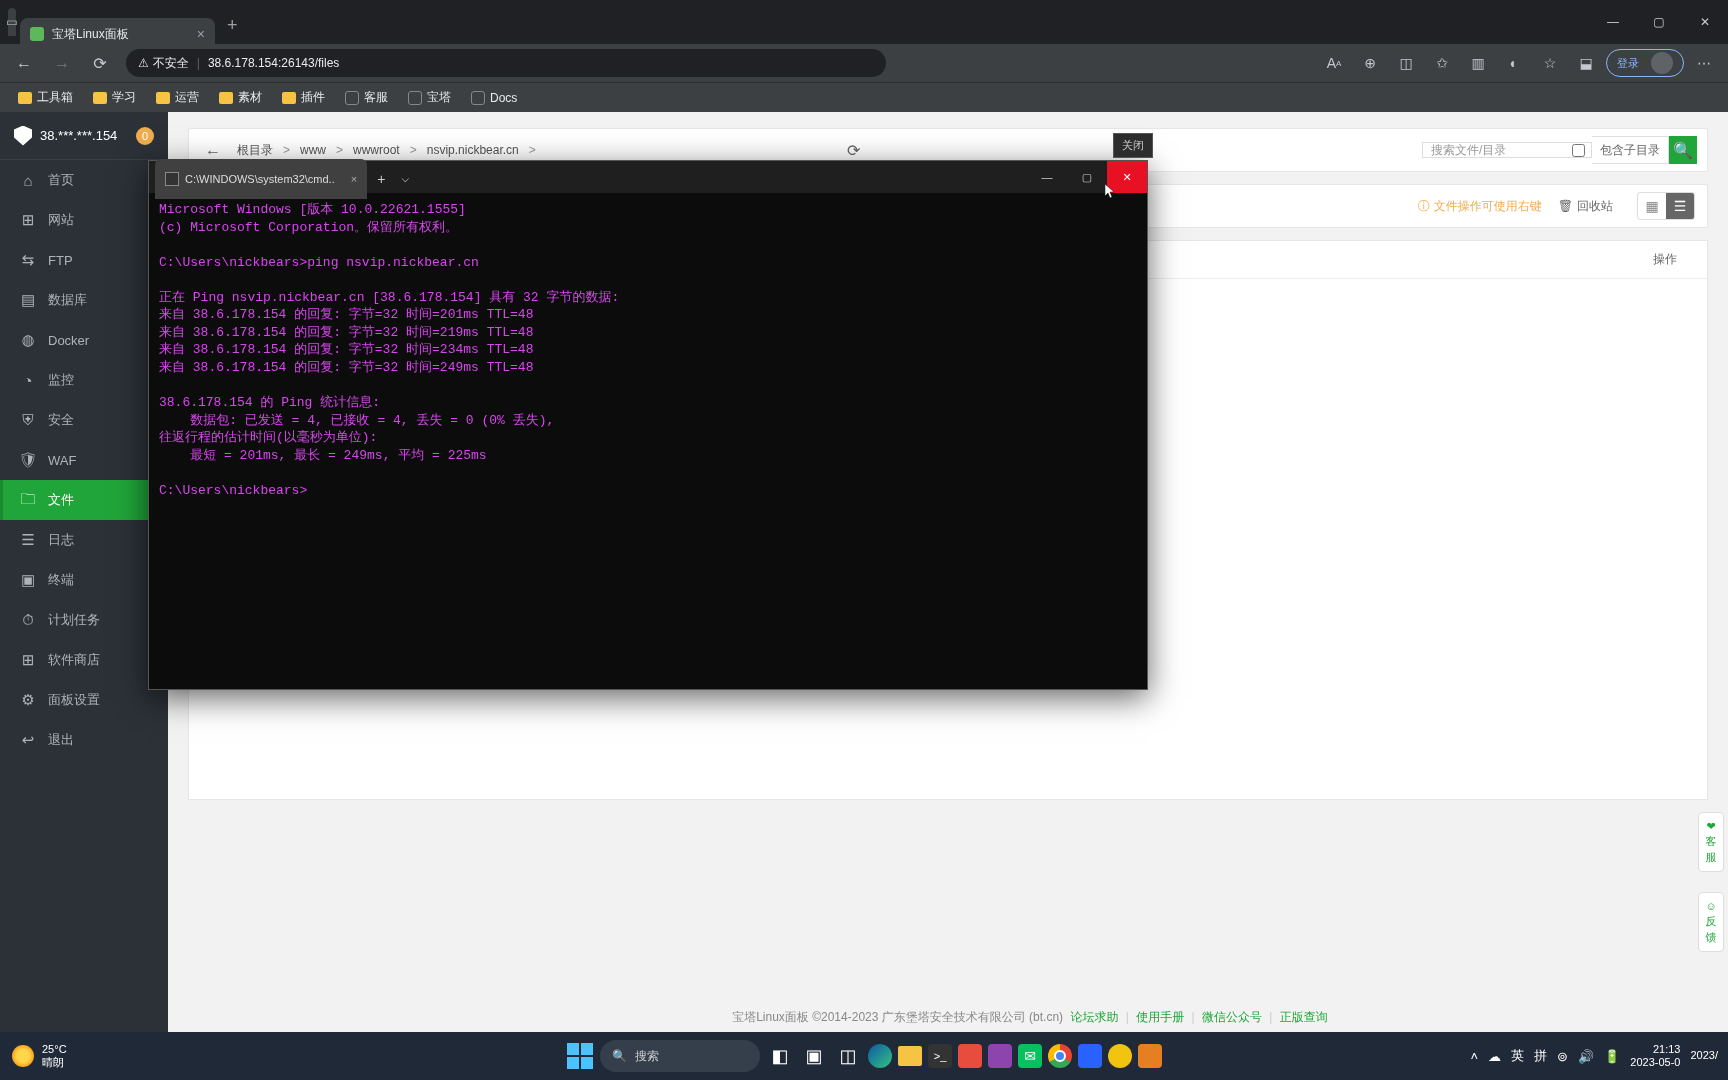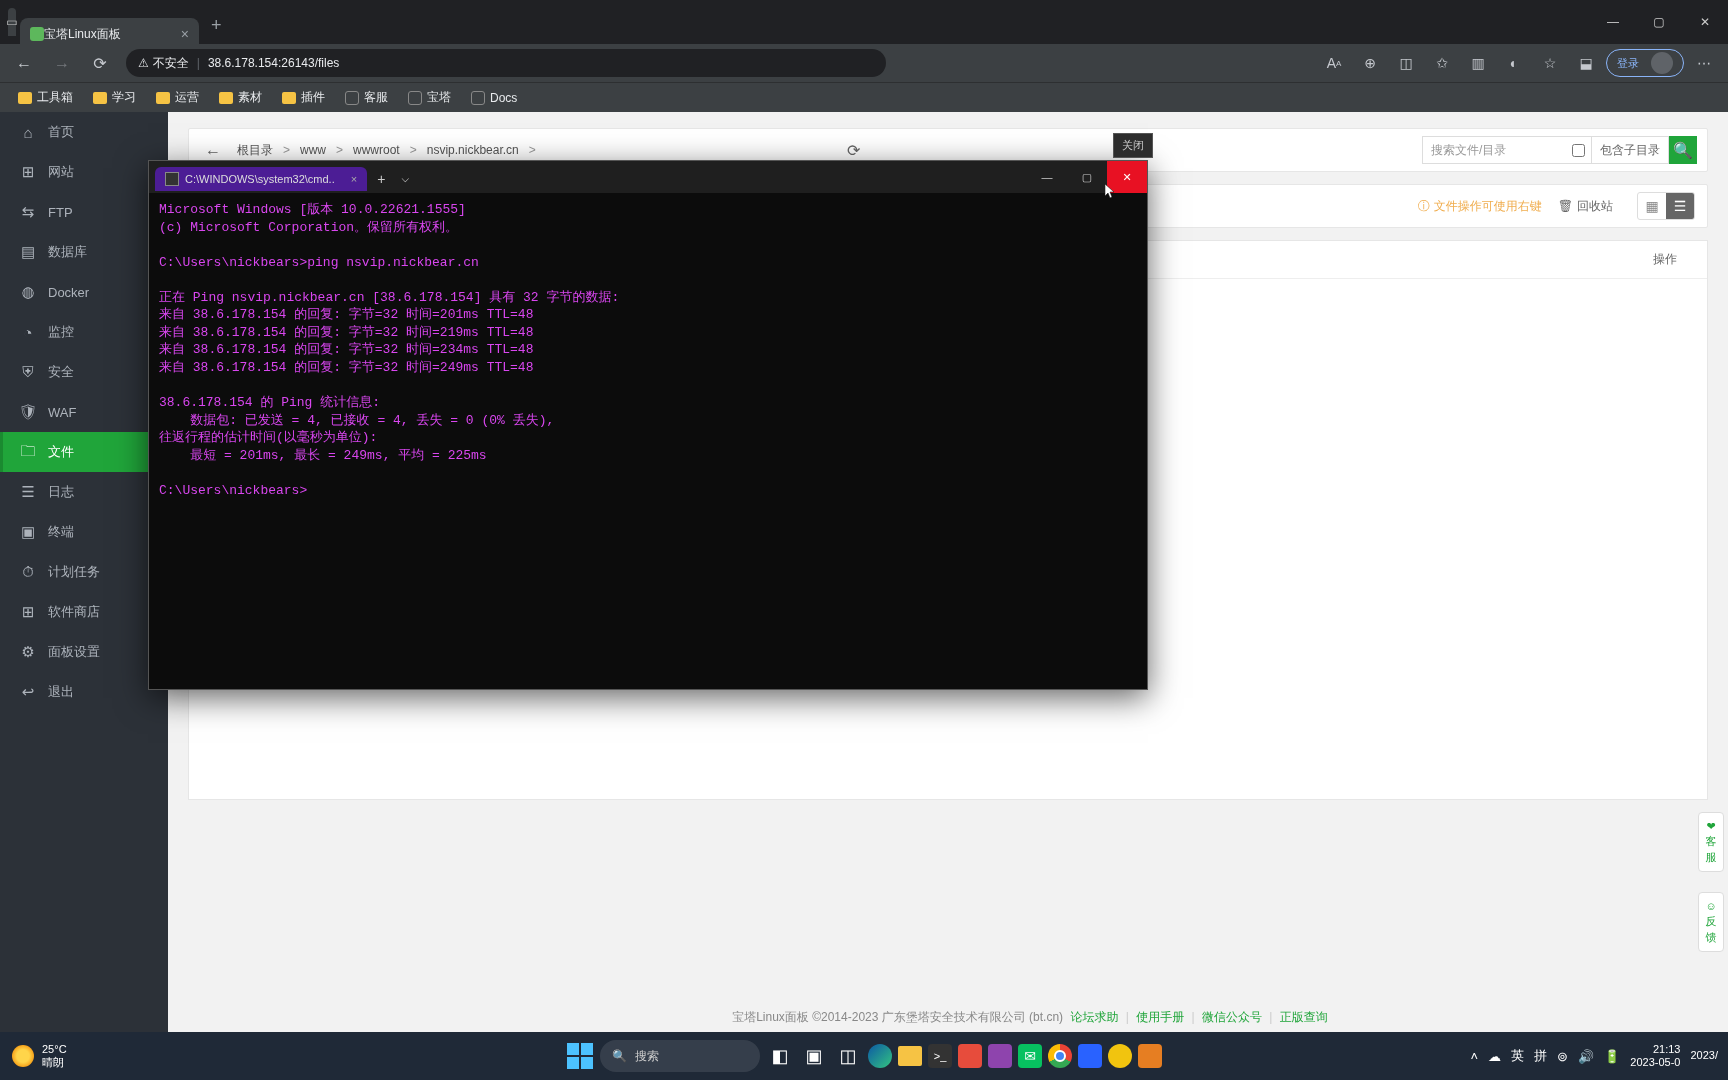--- a/index.html
+++ b/index.html
@@ -1,21 +1,21 @@
 <!DOCTYPE html>
 <html><head>
 <meta charset="utf-8">
 <style>
 * { margin:0; padding:0; box-sizing:border-box; font-family:"Microsoft YaHei","Segoe UI",Arial,sans-serif; }
 body { width:1728px; height:1080px; background:#2b2b2b; overflow:hidden; position:relative; }
 
 
 .edge-titlebar { height:44px; background:#202124; display:flex; align-items:center; padding-left:8px; }
 .tab-spacer { width:8px; height:28px; background:#3c4043; border-radius:6px 6px 0 0; margin-right:4px; display:flex; align-items:center; justify-content:center; }
-.edge-tab { height:32px; background:#3c4043; border-radius:8px 8px 0 0; display:flex; align-items:center; padding:0 10px; font-size:12px; color:#e8eaed; margin-top:24px; }
+.edge-tab { height:32px; background:#3c4043; border-radius:8px 8px 0 0; display:flex; align-items:center; padding:0 10px; gap:8px; font-size:12px; color:#e8eaed; margin-top:24px; }
 .edge-tab .fav { width:14px; height:14px; background:#5db85c; border-radius:3px; display:inline-block; }
 .tab-close { color:#9aa0a6; font-size:14px; margin-left:60px; cursor:pointer; }
 .new-tab { color:#9aa0a6; font-size:18px; padding:0 12px; cursor:pointer; margin-top:6px; }
 .win-controls { margin-left:auto; display:flex; }
 .win-controls div { width:46px; height:30px; display:flex; align-items:center; justify-content:center; color:#ccc; font-size:12px; cursor:pointer; }
 
 
 .edge-addr { height:38px; background:#3c4043; display:flex; align-items:center; padding:0 8px; gap:6px; }
 .edge-addr .nav-btn { width:32px; height:32px; display:flex; align-items:center; justify-content:center; color:#c5c8ce; cursor:pointer; font-size:16px; border-radius:4px; }
 .addr-field { flex:0 0 auto; display:flex; align-items:center; height:28px; background:#202124; border-radius:14px; padding:0 12px; gap:8px; color:#9aa0a6; font-size:12px; min-width:760px; margin-left:4px; }
@@ -46,21 +46,21 @@
 
 
 .bt-content { position:absolute; left:168px; right:0; top:0; bottom:0; padding:16px 20px; background:#f2f2f2; }
 .fm-toolbar { background:#fff; border:1px solid #e6e6e6; border-radius:2px; height:44px; display:flex; align-items:center; padding:0 10px; margin-bottom:12px; }
 .fm-back { width:28px; height:28px; display:flex; align-items:center; justify-content:center; cursor:pointer; color:#666; }
 .breadcrumb { display:flex; align-items:center; gap:2px; margin-left:6px; font-size:12px; color:#555; }
 .breadcrumb span { cursor:pointer; padding:2px 4px; }
 .breadcrumb .sep { color:#999; }
 .fm-refresh { margin-left:auto; width:28px; height:28px; display:flex; align-items:center; justify-content:center; cursor:pointer; color:#666; }
 .fm-search-wrap { margin-left:360px; display:flex; align-items:center; }
-.fm-search { border:1px solid #ddd; height:28px; width:170px; padding:0 8px; font-size:12px; color:#999; display:flex; align-items:center; position:relative; }
+.fm-search { border:1px solid #ddd; height:16px; width:170px; padding:0 8px; font-size:12px; color:#999; display:flex; align-items:center; position:relative; }
 .fm-checkbox-label { font-size:12px; color:#666; padding:0 8px; display:flex; align-items:center; gap:4px; background:#fff; height:28px; border:1px solid #ddd; border-left:none; }
 .fm-search-btn { width:28px; height:28px; background:#20a53a; color:#fff; display:flex; align-items:center; justify-content:center; cursor:pointer; }
 
 .fm-actions { background:#fff; border:1px solid #e6e6e6; border-radius:2px; height:44px; display:flex; align-items:center; padding:0 12px; gap:16px; font-size:12px; }
 .fm-warn { color:#f0ad4e; display:flex; align-items:center; gap:4px; margin-left:auto; }
 .fm-trash { color:#666; display:flex; align-items:center; gap:4px; cursor:pointer; }
 .view-toggle { display:flex; border:1px solid #ddd; border-radius:3px; overflow:hidden; margin-left:8px; }
 .view-toggle span { width:28px; height:26px; display:flex; align-items:center; justify-content:center; cursor:pointer; color:#888; font-size:14px; }
 .view-toggle span.active { background:#666; color:#fff; }
 
@@ -76,21 +76,21 @@
 .bt-copyright { position:absolute; bottom:6px; left:168px; right:0; text-align:center; font-size:12px; color:#888; }
 .bt-copyright a { color:#20a53a; margin:0 4px; }
 
 
 .side-float { position:absolute; right:4px; top:700px; width:26px; background:#fff; border:1px solid #ddd; border-radius:4px; font-size:11px; color:#20a53a; text-align:center; padding:6px 2px; line-height:1.4; }
 .side-float + .side-float { top:780px; }
 
 
 .cmd-window { position:absolute; left:148px; top:160px; width:1000px; height:530px; background:#0c0c0c; border:1px solid #555; box-shadow:0 8px 30px rgba(0,0,0,0.6); }
 .cmd-titlebar { height:32px; background:#1f1f1f; display:flex; align-items:center; }
-.cmd-tab { background:#4c1d95; height:24px; margin-top:4px; margin-left:6px; padding:0 10px; border-radius:6px 6px 0 0; display:flex; align-items:center; gap:6px; font-size:11px; color:#ddd; }
+.cmd-tab { background:#404040; height:40px; margin-top:4px; margin-left:6px; padding:0 10px; border-radius:6px 6px 0 0; display:flex; align-items:center; gap:6px; font-size:11px; color:#ddd; }
 .cmd-tab .ci { width:14px; height:14px; background:#333; border:1px solid #888; display:inline-block; }
 .cmd-tab-close { margin-left:10px; color:#aaa; cursor:pointer; }
 .cmd-plus { color:#ccc; padding:0 10px; cursor:pointer; font-size:14px; margin-top:4px; }
 .cmd-dd { color:#ccc; padding:0 6px; cursor:pointer; font-size:10px; margin-top:4px; }
 .cmd-wincontrols { margin-left:auto; display:flex; height:32px; }
 .cmd-wincontrols div { width:40px; display:flex; align-items:center; justify-content:center; color:#ccc; font-size:11px; cursor:pointer; }
 .cmd-wincontrols div.close { background:#e81123; color:#fff; position:relative; }
 .cmd-body { padding:8px 10px; font-family:Consolas,"Courier New",monospace; font-size:13px; color:#d946ef; line-height:1.35; white-space:pre; }
 .cmd-tooltip { position:absolute; top:-28px; right:-6px; background:#2d2d2d; color:#fff; font-size:11px; padding:4px 8px; border:1px solid #555; }
 .cursor-arrow { position:absolute; bottom:-6px; right:16px; width:10px; height:14px; }
@@ -193,20 +193,25 @@
     </div>
     <div class="bm">
       <span class="link-ico"></span>
       <span>Docs</span>
     </div>
   </div>
 
 <div class="page">
 
   <div class="bt-sidebar">
+    <div class="bt-ip">
+      <span class="shield"></span>
+      <span>38.***.***.154</span>
+      <span class="bt-badge">0</span>
+    </div>
     <ul class="bt-menu" id="bt-menu">
         <li>
           <span class="mi">⌂</span>
           <span>首页</span>
         </li>
         <li>
           <span class="mi">⊞</span>
           <span>网站</span>
         </li>
         <li>

